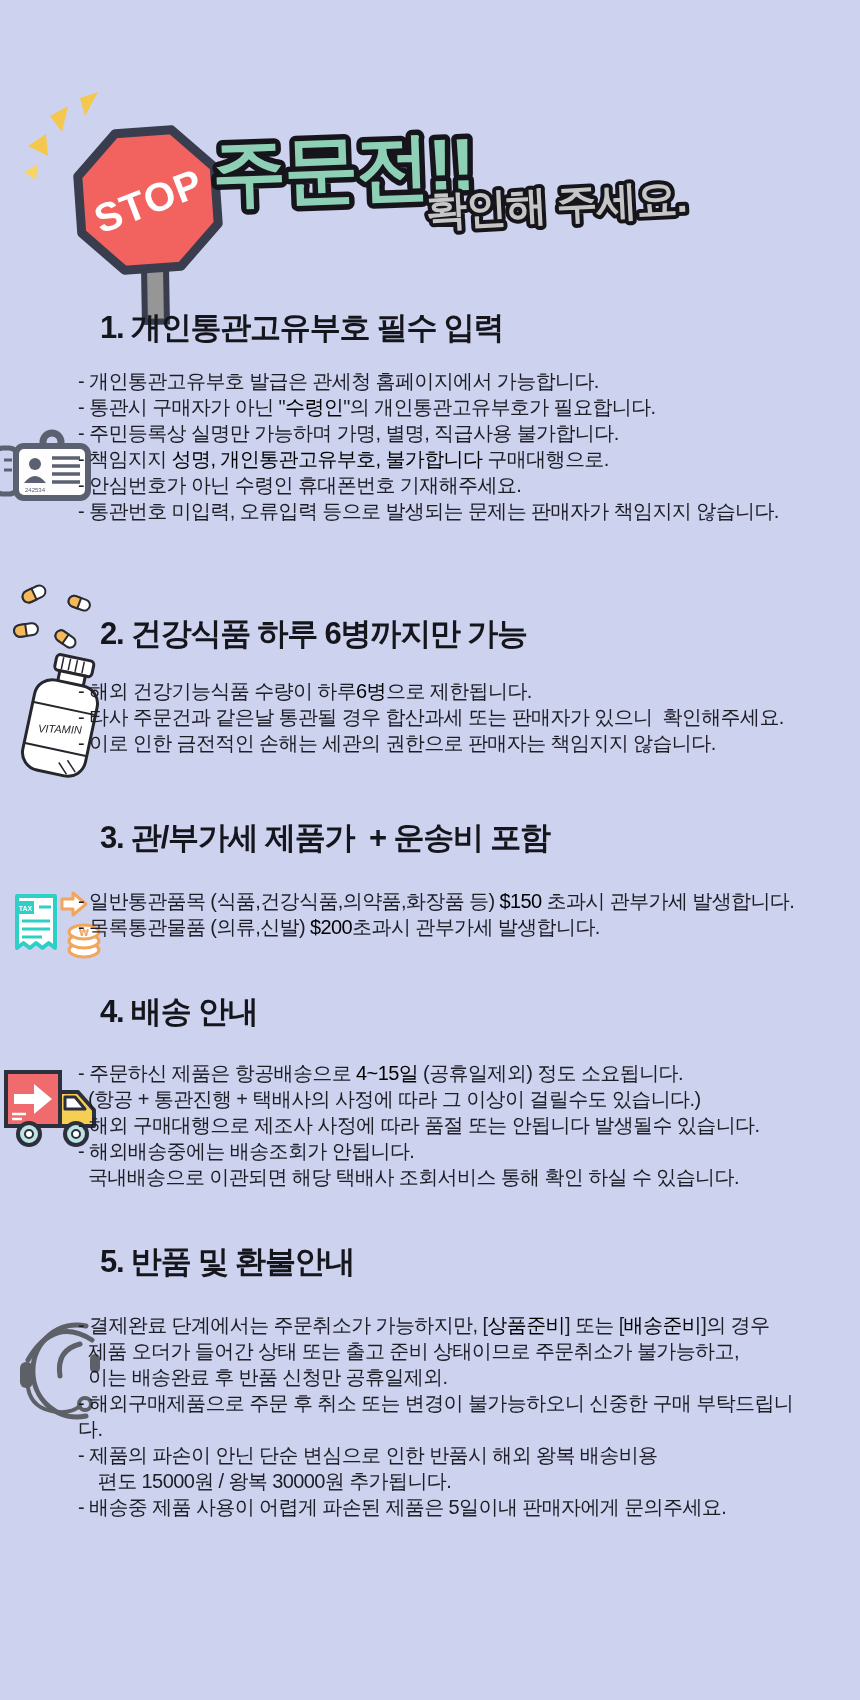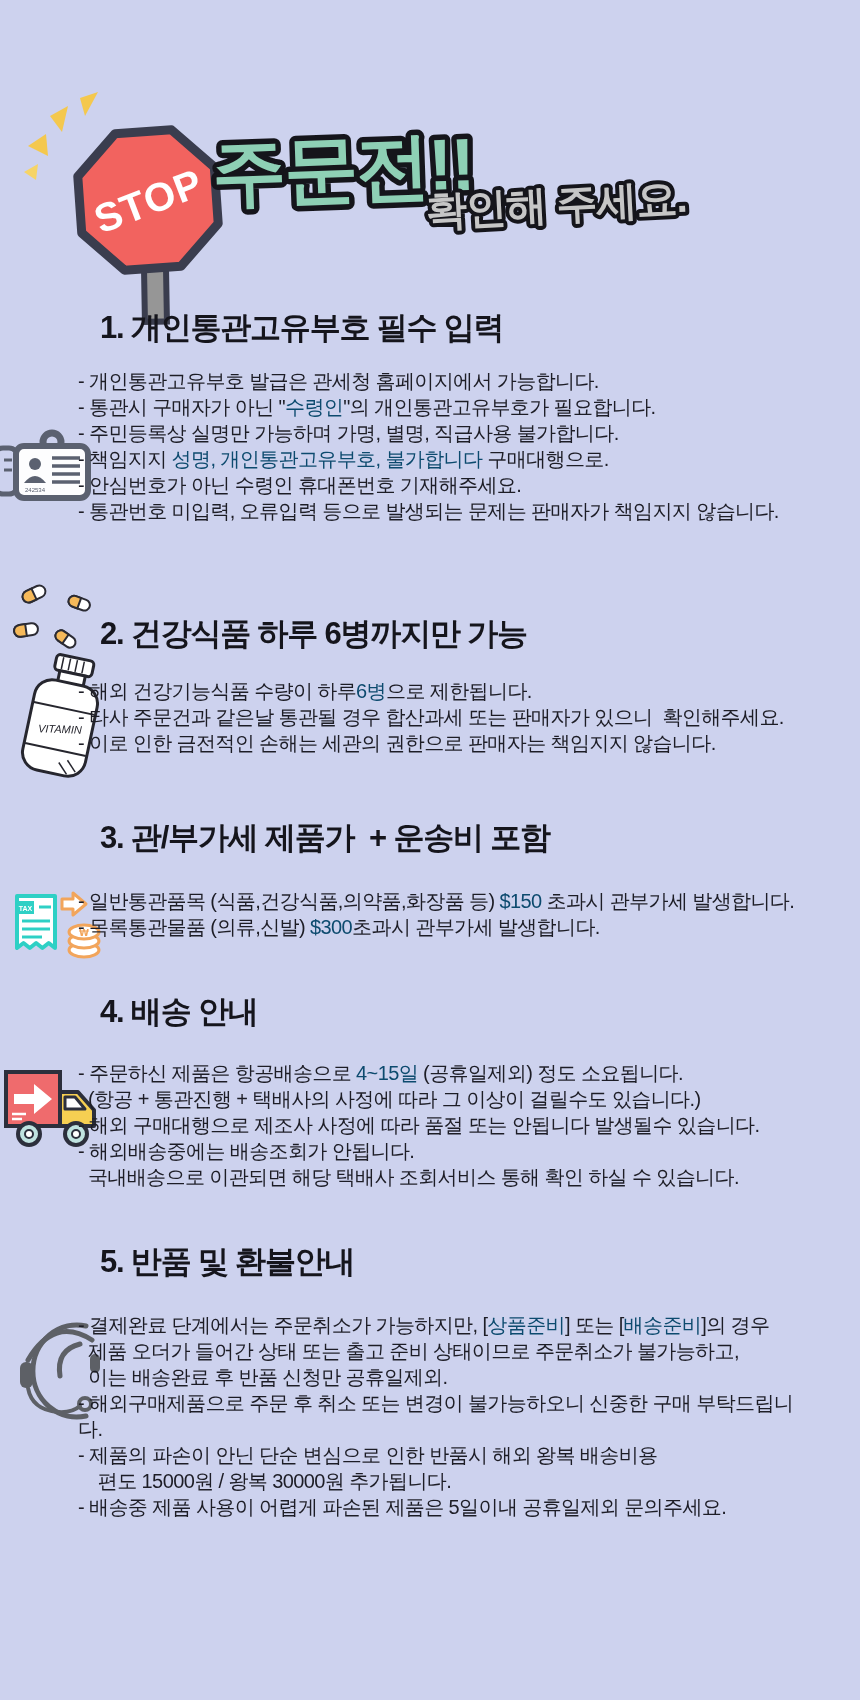--- a/index.html
+++ b/index.html
@@ -20,21 +20,21 @@
   .section{position:absolute;left:100px;width:780px;}
   .s-title{
     font-size:31px;font-weight:bold;letter-spacing:-1.2px;line-height:40px;
     color:#15151c;white-space:pre;
   }
   .s-lines{margin-left:-22px;}
   .line{
     white-space:pre;font-size:20px;line-height:26px;letter-spacing:-0.6px;
     color:#1d1d26;
   }
-  .line .red{color:#0c4a6e;}
+  .line .red{color:#000000;}
   .icon-slot{position:absolute;}
 </style>
 </head>
 <body>
 
 <div class="canvas">
 
   <svg class="abs" style="left:22px;top:92px;" width="100" height="100" viewBox="0 0 100 100">
     <polygon points="58,6 76,0 63,24" fill="#f4c84e"></polygon>
     <polygon points="28,24 46,14 40,40" fill="#f4c84e"></polygon>
@@ -164,21 +164,21 @@
         <div class="line"><span>- 해외 건강기능식품 수량이 하루</span><span class="red">6병</span><span>으로 제한됩니다.</span></div>
         <div class="line"><span>- 타사 주문건과 같은날 통관될 경우 합산과세 또는 판매자가 있으니  확인해주세요.</span></div>
         <div class="line"><span>- 이로 인한 금전적인 손해는 세관의 권한으로 판매자는 책임지지 않습니다.</span></div>
       </div>
   </div>
 
   <div class="section" style="top:818px;">
     <div class="s-title">3. 관/부가세 제품가  + 운송비 포함</div>
     <div class="s-lines" style="margin-top:30px;">
         <div class="line"><span>- 일반통관품목 (식품,건강식품,의약품,화장품 등) </span><span class="red">$150</span><span> 초과시 관부가세 발생합니다.</span></div>
-        <div class="line"><span>- 목록통관물품 (의류,신발) </span><span class="red">$300</span><span>초과시 관부가세 발생합니다.</span></div>
+        <div class="line"><span>- 목록통관물품 (의류,신발) </span><span class="red">$200</span><span>초과시 관부가세 발생합니다.</span></div>
       </div>
   </div>
 
   <div class="section" style="top:992px;">
     <div class="s-title">4. 배송 안내</div>
     <div class="s-lines" style="margin-top:28px;">
         <div class="line"><span>- 주문하신 제품은 항공배송으로 </span><span class="red">4~15일</span><span> (공휴일제외) 정도 소요됩니다.</span></div>
         <div class="line"><span>  (항공 + 통관진행 + 택배사의 사정에 따라 그 이상이 걸릴수도 있습니다.)</span></div>
         <div class="line"><span>- 해외 구매대행으로 제조사 사정에 따라 품절 또는 안됩니다 발생될수 있습니다.</span></div>
         <div class="line"><span>- 해외배송중에는 배송조회가 안됩니다.</span></div>
@@ -189,17 +189,17 @@
   <div class="section" style="top:1242px;">
     <div class="s-title">5. 반품 및 환불안내</div>
     <div class="s-lines" style="margin-top:30px;">
         <div class="line"><span>- 결제완료 단계에서는 주문취소가 가능하지만, [</span><span class="red">상품준비</span><span>] 또는 [</span><span class="red">배송준비</span><span>]의 경우</span></div>
         <div class="line"><span>  제품 오더가 들어간 상태 또는 출고 준비 상태이므로 주문취소가 불가능하고,</span></div>
         <div class="line"><span>  이는 배송완료 후 반품 신청만 공휴일제외.</span></div>
         <div class="line"><span>- 해외구매제품으로 주문 후 취소 또는 변경이 불가능하오니 신중한 구매 부탁드립니</span></div>
         <div class="line"><span>다.</span></div>
         <div class="line"><span>- 제품의 파손이 안닌 단순 변심으로 인한 반품시 해외 왕복 배송비용</span></div>
         <div class="line"><span>    편도 15000원 / 왕복 30000원 추가됩니다.</span></div>
-        <div class="line"><span>- 배송중 제품 사용이 어렵게 파손된 제품은 5일이내 공휴일제외 문의주세요.</span></div>
+        <div class="line"><span>- 배송중 제품 사용이 어렵게 파손된 제품은 5일이내 판매자에게 문의주세요.</span></div>
       </div>
   </div>
 
 </div>
 
 </body></html>

